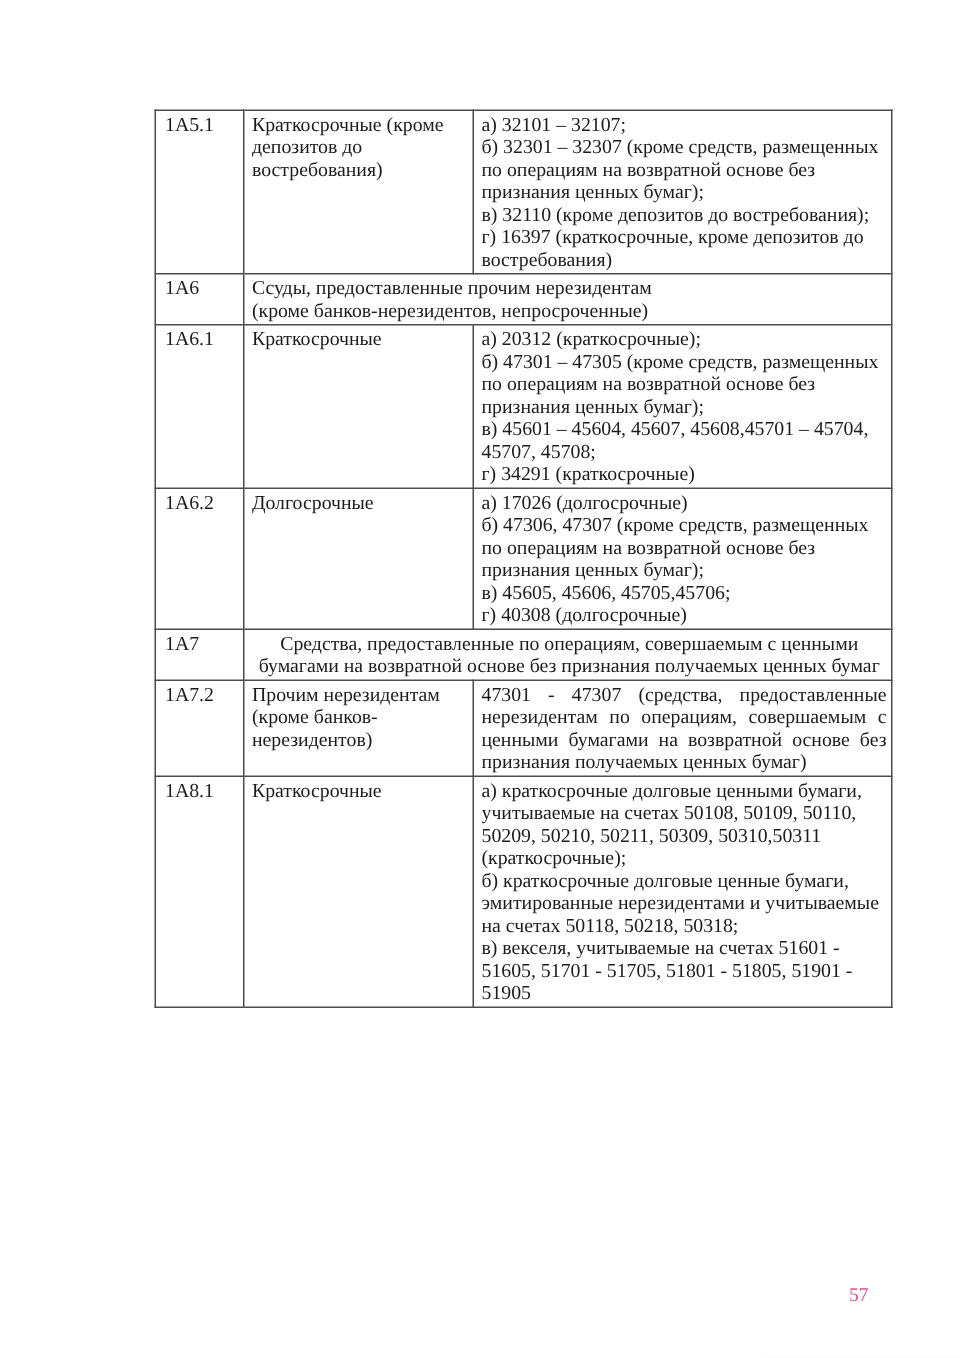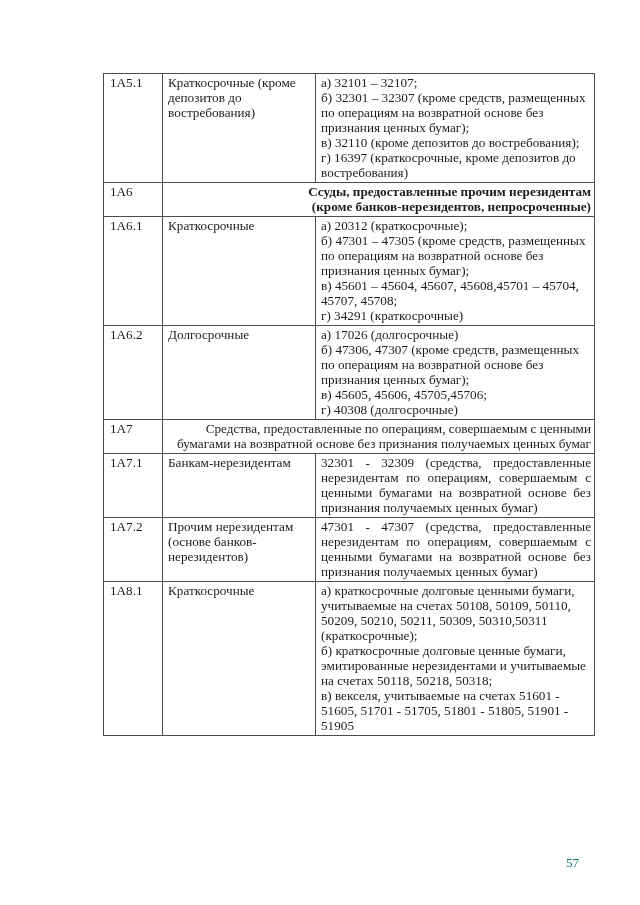--- a/index.html
+++ b/index.html
@@ -28,28 +28,28 @@
   .doc-table col.c3 { width: 279px; }
   .doc-table td {
     border: 1px solid #4c4c4c;
     vertical-align: top;
     font-size: 13.2px;
     line-height: 15px;
     padding: 1px 3px 2px 5px;
     word-wrap: break-word;
   }
   td.cell-code { padding-left: 6px; }
-  td.cell-section.align-center { text-align: right; font-weight: bold; }
-  td.cell-section.align-left { text-align: right; }
+  td.cell-section.align-center { text-align: left; }
+  td.cell-section.align-left { text-align: center; }
   td.cell-accounts.justify { text-align: justify; }
   .page-number {
     position: absolute;
     left: 566px; top: 855px;
     font-size: 13px;
-    color: #0f766e;
+    color: #ec4899;
   }
 </style>
 </head>
 <body>
 
 <div class="sheet">
   <table class="doc-table">
     <colgroup>
       <col class="c1">
       <col class="c2">
@@ -88,29 +88,22 @@
             <div>б) 47306, 47307 (кроме средств, размещенных по операциям на возвратной основе без признания ценных бумаг);</div>
             <div>в) 45605, 45606, 45705,45706;</div>
             <div>г) 40308 (долгосрочные)</div>
           </td>
         </tr>
         <tr>
           <td class="cell-code">1A7</td>
           <td colspan="2" class="cell-section align-left">Средства, предоставленные по операциям, совершаемым с ценными<br>бумагами на возвратной основе без признания получаемых ценных бумаг</td>
         </tr>
         <tr>
-          <td class="cell-code">1A7.1</td>
-          <td class="cell-name">Банкам-нерезидентам</td>
-          <td class="cell-accounts justify">
-            <div>32301 - 32309 (средства, предоставленные нерезидентам по операциям, совершаемым с ценными бумагами на возвратной основе без признания получаемых ценных бумаг)</div>
-          </td>
-        </tr>
-        <tr>
           <td class="cell-code">1A7.2</td>
-          <td class="cell-name">Прочим нерезидентам (основе банков-нерезидентов)</td>
+          <td class="cell-name">Прочим нерезидентам (кроме банков-нерезидентов)</td>
           <td class="cell-accounts justify">
             <div>47301 - 47307 (средства, предоставленные нерезидентам по операциям, совершаемым с ценными бумагами на возвратной основе без признания получаемых ценных бумаг)</div>
           </td>
         </tr>
         <tr>
           <td class="cell-code">1A8.1</td>
           <td class="cell-name">Краткосрочные</td>
           <td class="cell-accounts">
             <div>а) краткосрочные долговые ценными бумаги, учитываемые на счетах 50108, 50109, 50110, 50209, 50210, 50211, 50309, 50310,50311 (краткосрочные);</div>
             <div>б) краткосрочные долговые ценные бумаги, эмитированные нерезидентами и учитываемые на счетах 50118, 50218, 50318;</div>

